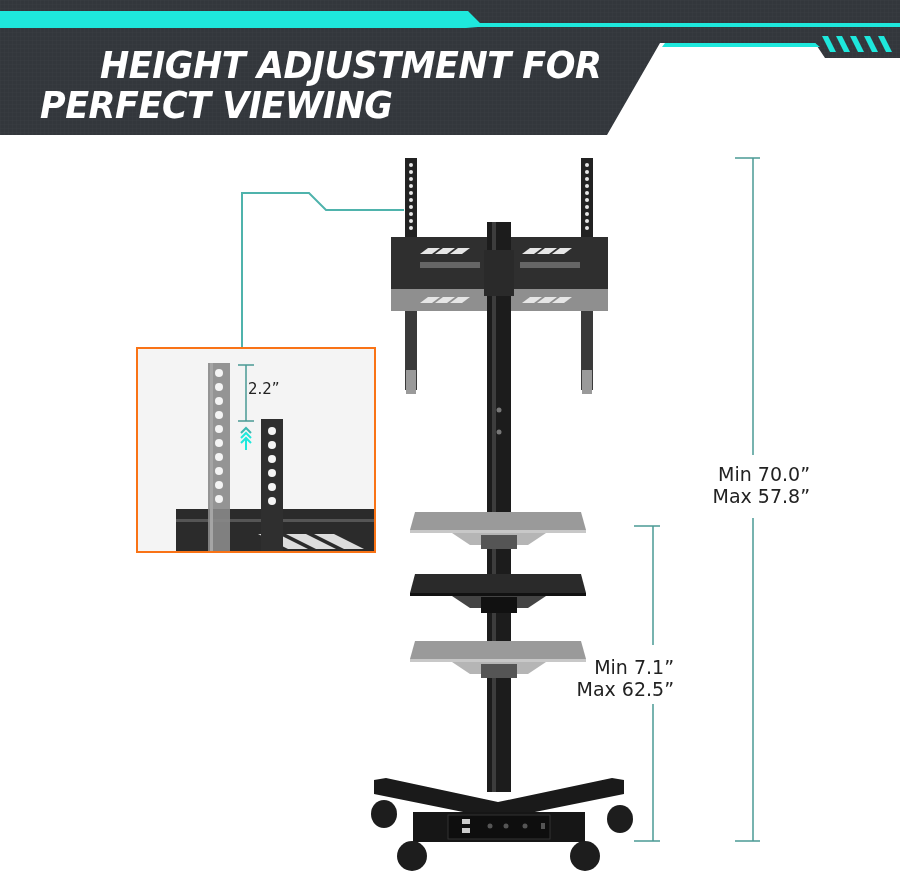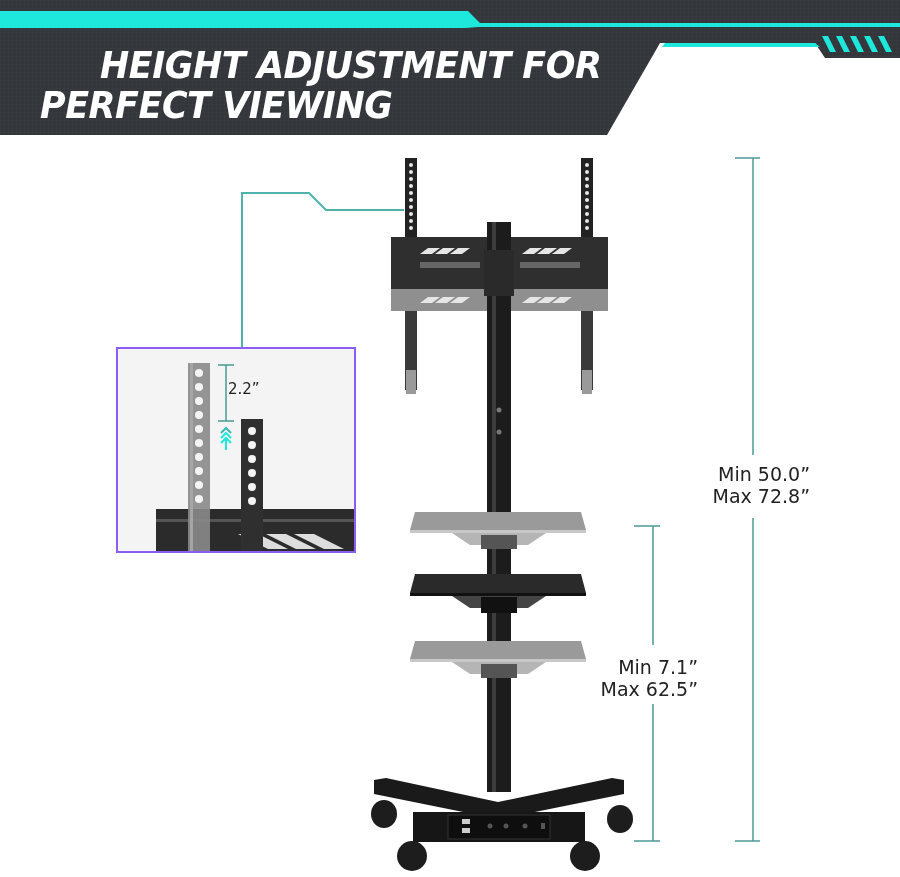--- a/index.html
+++ b/index.html
@@ -39,21 +39,21 @@
     <polygon points="878,36 884,36 892,52 886,52"></polygon>
   </g>
 </svg>
 <div id="title-line1" class="title">HEIGHT ADJUSTMENT FOR</div>
 <div id="title-line2" class="title">PERFECT VIEWING</div>
 
 <svg class="abs" style="left:0;top:0" width="900" height="877">
   <polyline points="404,210 326,210 309,193 242,193 242,347" fill="none" stroke="#4fb3ac" stroke-width="2"></polyline>
 </svg>
 
-<div class="abs" style="left:116px;top:347px;width:236px;height:202px;border:2px solid #8b5cf6;background:#f4f4f4;overflow:hidden;">
+<div class="abs" style="left:136px;top:347px;width:236px;height:202px;border:2px solid #f97316;background:#f4f4f4;overflow:hidden;">
   <svg width="236" height="202">
 
     <rect x="38" y="160" width="200" height="42" fill="#2b2b2b"></rect>
     <rect x="38" y="170" width="200" height="3" fill="#555"></rect>
     <polygon points="120,185 140,185 170,200 150,200" fill="#ddd"></polygon>
     <polygon points="148,185 168,185 198,200 178,200" fill="#ddd"></polygon>
     <polygon points="176,185 196,185 226,200 206,200" fill="#ddd"></polygon>
 
     <rect x="70" y="14" width="22" height="188" fill="#8a8a8a" opacity="0.9"></rect>
     <rect x="72" y="14" width="3" height="188" fill="#a5a5a5"></rect>
@@ -200,20 +200,20 @@
   <line x1="753" y1="518" x2="753" y2="841" stroke="#4a9a95" stroke-width="1.5"></line>
   <line x1="735" y1="841" x2="760" y2="841" stroke="#4a9a95" stroke-width="1.5"></line>
 
   <line x1="634" y1="526" x2="660" y2="526" stroke="#4a9a95" stroke-width="1.5"></line>
   <line x1="653" y1="526" x2="653" y2="645" stroke="#4a9a95" stroke-width="1.5"></line>
   <line x1="653" y1="704" x2="653" y2="841" stroke="#4a9a95" stroke-width="1.5"></line>
   <line x1="634" y1="841" x2="660" y2="841" stroke="#4a9a95" stroke-width="1.5"></line>
 </svg>
 
 <div class="dim" style="left:700px;top:463px;width:110px;">
-  <div>Min 50.0”</div>
-  <div>Max 72.8”</div>
+  <div>Min 70.0”</div>
+  <div>Max 57.8”</div>
 </div>
 
-<div class="dim" style="left:598px;top:656px;width:100px;">
+<div class="dim" style="left:574px;top:656px;width:100px;">
   <div>Min 7.1”</div>
   <div>Max 62.5”</div>
 </div>
 
 </body></html>

